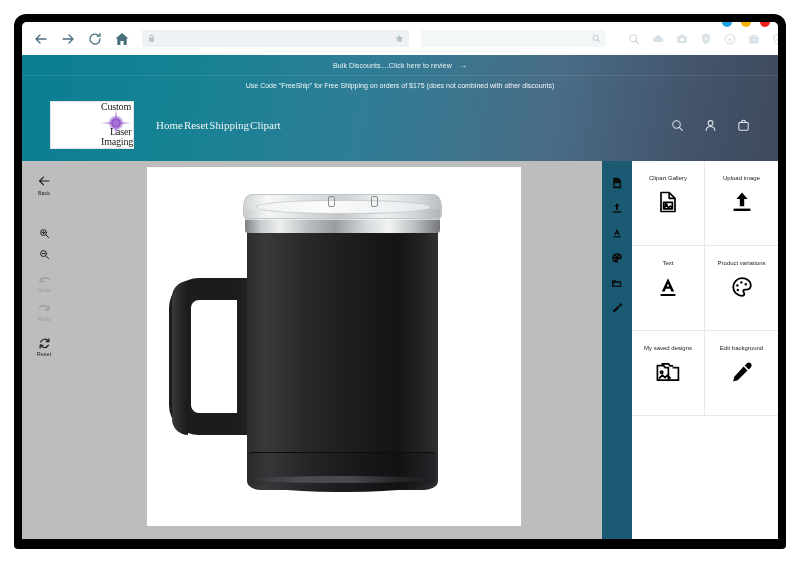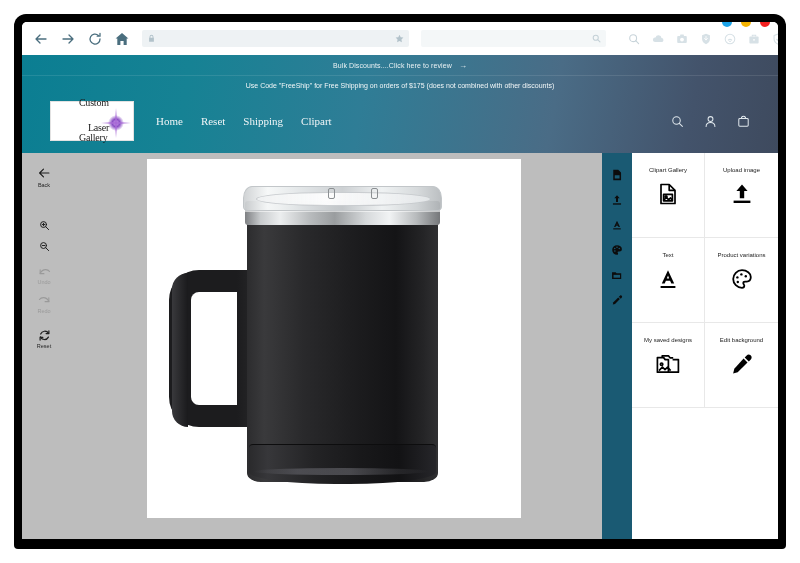--- a/index.html
+++ b/index.html
@@ -96,25 +96,25 @@
     padding: 6px 0 7px;
     color: #f2f7f8;
     border-top: 1px solid rgba(255,255,255,0.10);
   }
   .navrow {
     display: flex; align-items: center;
     padding: 5px 28px 12px 28px;
     gap: 22px;
   }
   .logo {
-    width: 84px; height: 40px;
+    width: 84px; height: 48px;
     background: #ffffff;
     border: 1px solid #e2e2e2;
     position: relative;
-    display: flex; align-items: center; justify-content: center;
+    display: flex; align-items: center; justify-content: flex-end;
     padding-left: 4px;
     flex: 0 0 auto;
   }
   .logo-txt {
     font-family: "Liberation Serif", serif;
     font-size: 10px; line-height: 10.5px;
     color: #1b1b1b; font-weight: 400;
     letter-spacing: -.2px;
     z-index: 2;
   }
@@ -126,21 +126,21 @@
     background: radial-gradient(circle, #ffffff 6%, #b07ddb 18%, #8a4fc4 34%, rgba(160,110,210,0) 70%);
     z-index: 1;
   }
   .starburst:before, .starburst:after {
     content: ""; position: absolute; background: linear-gradient(90deg, rgba(138,79,196,0) 0%, #a86ad6 50%, rgba(138,79,196,0) 100%);
   }
   .starburst:before { left: -7px; top: 7px; width: 30px; height: 1.5px; }
   .starburst:after { left: 7px; top: -7px; width: 1.5px; height: 30px;
     background: linear-gradient(180deg, rgba(138,79,196,0) 0%, #a86ad6 50%, rgba(138,79,196,0) 100%); }
 
-  .mainnav { display: flex; gap: 18px; align-items: flex-end; }
+  .mainnav { display: flex; gap: 1px; align-items: flex-end; }
   .mainnav a {
     font-family: "Liberation Serif", serif;
     color: #f0f5f7; font-size: 11px; text-decoration: none;
   }
   .header-icons { margin-left: auto; display: flex; gap: 20px; align-items: center; }
   .header-icons .hico { color: #dfe7ec; display: block; }
   .header-icons .hico svg { width: 13px; height: 13px; display: block; }
 
   
   .app { display: flex; height: 394px; background: #bdbdbd; }
@@ -389,21 +389,21 @@
         <span class="arrow">→</span>
       </div>
       <div class="promo2">Use Code "FreeShip" for Free Shipping on orders of $175 (does not combined with other discounts)</div>
 
       <div class="navrow">
         <div class="logo">
           <div class="starburst"></div>
           <div class="logo-txt">
             <span>Custom</span>
             <span class="l2">Laser</span>
-            <span>Gallery</span>
+            <span>Imaging</span>
           </div>
         </div>
 
         <nav class="mainnav">
           <a href="#">Home</a>
           <a href="#">Reset</a>
           <a href="#">Shipping</a>
           <a href="#">Clipart</a>
         </nav>
 

